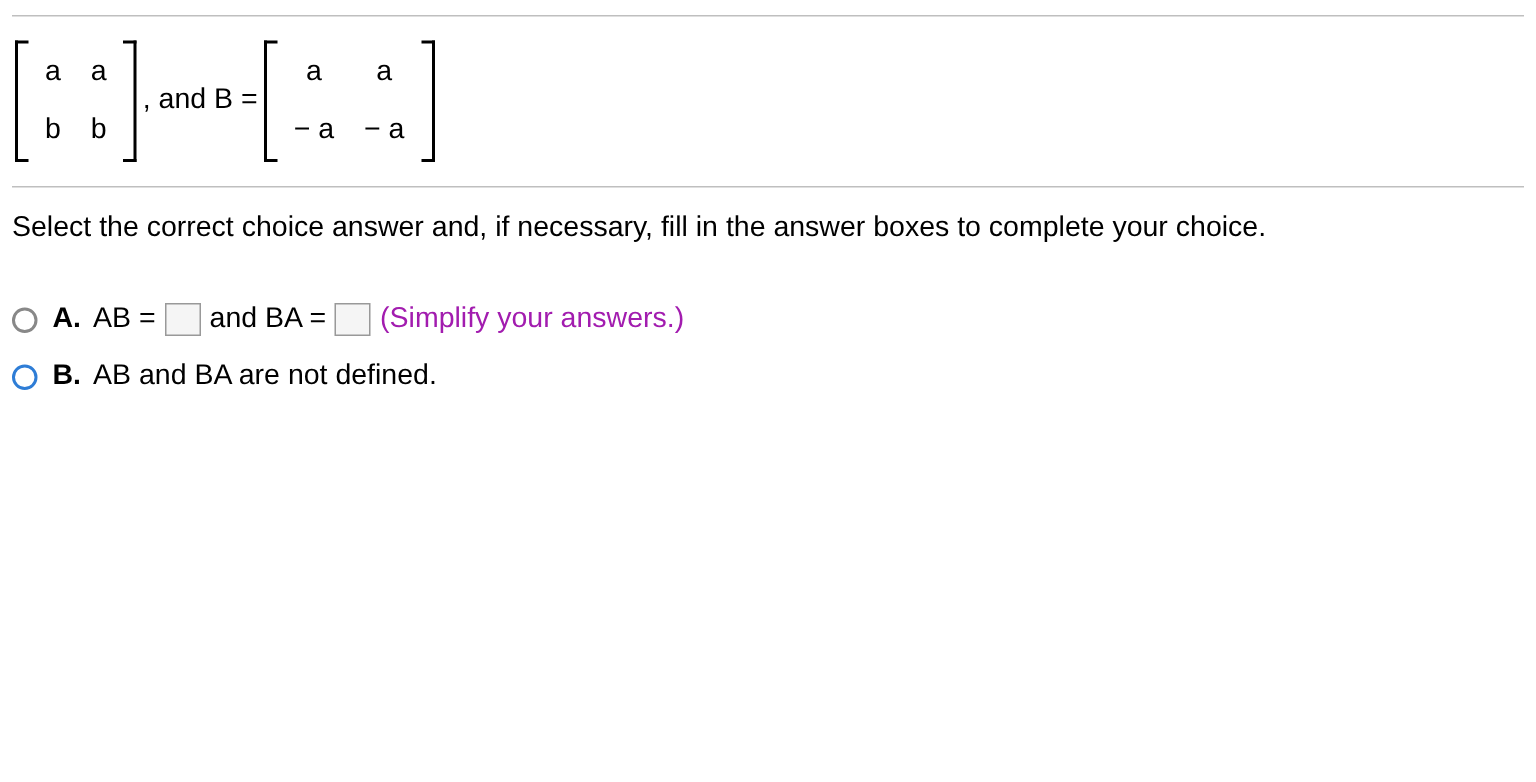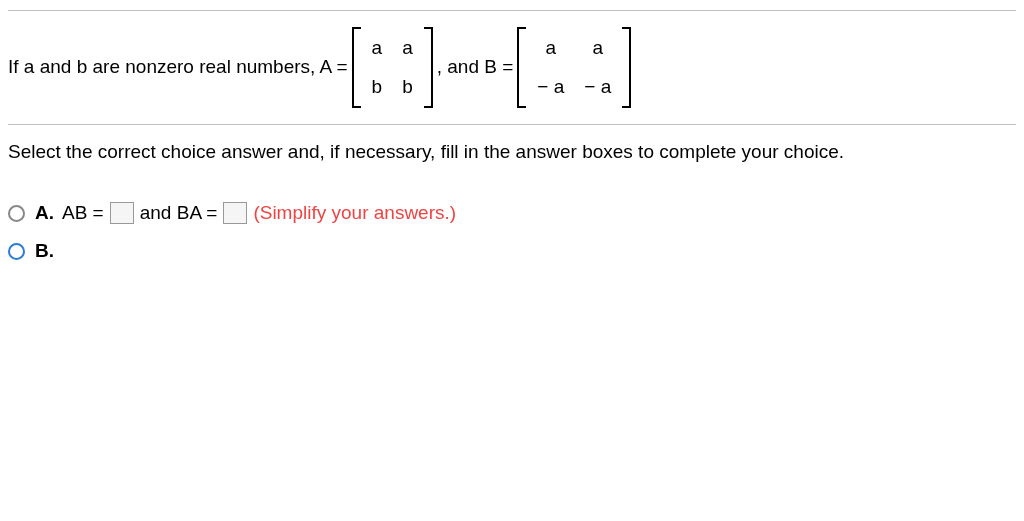--- a/index.html
+++ b/index.html
@@ -72,30 +72,29 @@
     .choice-label { font-weight: bold; margin-right: 4px; }
     .answer-box {
       display: inline-block;
       width: 24px;
       height: 22px;
       border: 1px solid #999;
       background: #f5f5f5;
       vertical-align: middle;
       margin: 0 2px;
     }
-    .hint { color: #ef4444; }
+    .hint { color: #a21caf; }
     .choice-text { display: flex; align-items: center; flex-wrap: nowrap; gap: 4px; }
   </style>
 </head>
 <body>
 
 <hr class="hr">
 
 <div class="problem-line">
-  <span class="mtext">If a and b are nonzero real numbers, A =</span>
   <span class="matrix">
     <span class="br-left"></span>
     <table>
       <tbody>
           <tr>
         <td>a</td>
         <td>a</td>
       </tr>
       <tr>
         <td>b</td>
@@ -137,15 +136,16 @@
       <span class="answer-box"></span>
       <span>and BA =</span>
       <span class="answer-box"></span>
       <span class="hint">(Simplify your answers.)</span>
     </span>
   </div>
   <div class="choice choice-b">
     <span class="radio"></span>
     <span class="choice-text">
       <span class="choice-label">B.</span>
+      <span>AB and BA are not defined.</span>
     </span>
   </div>
 </div>
 
 </body></html>

